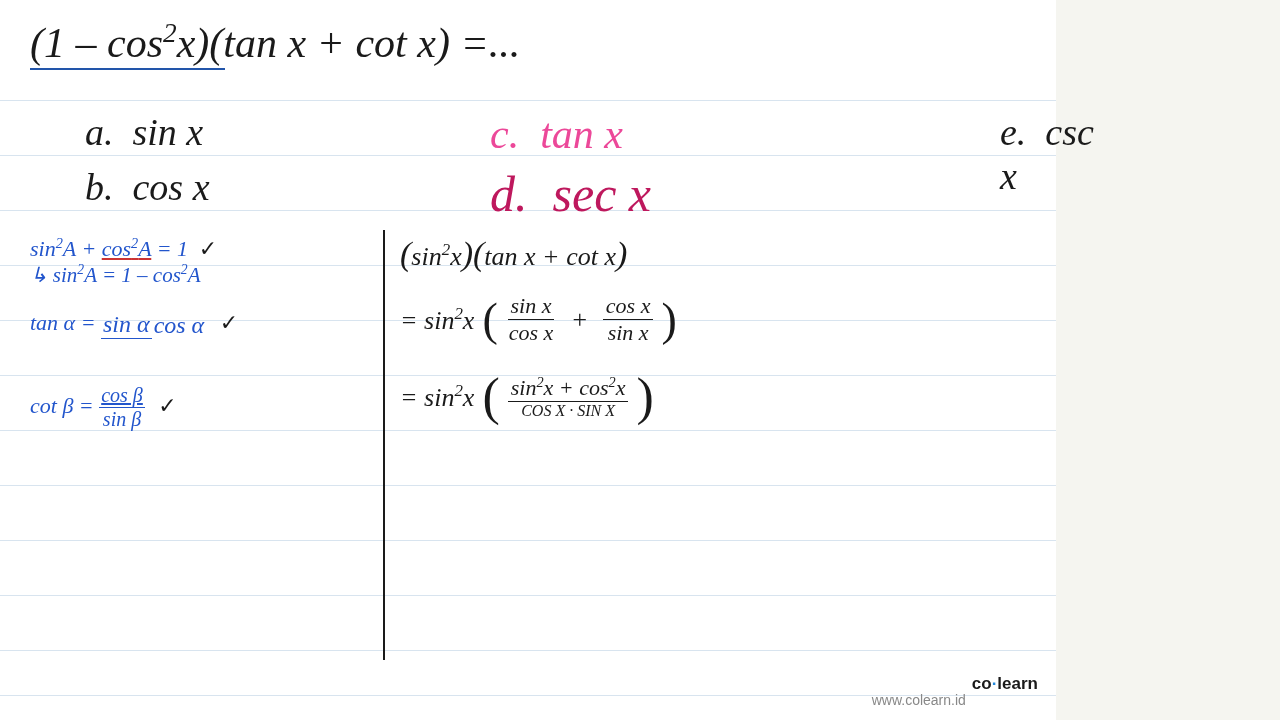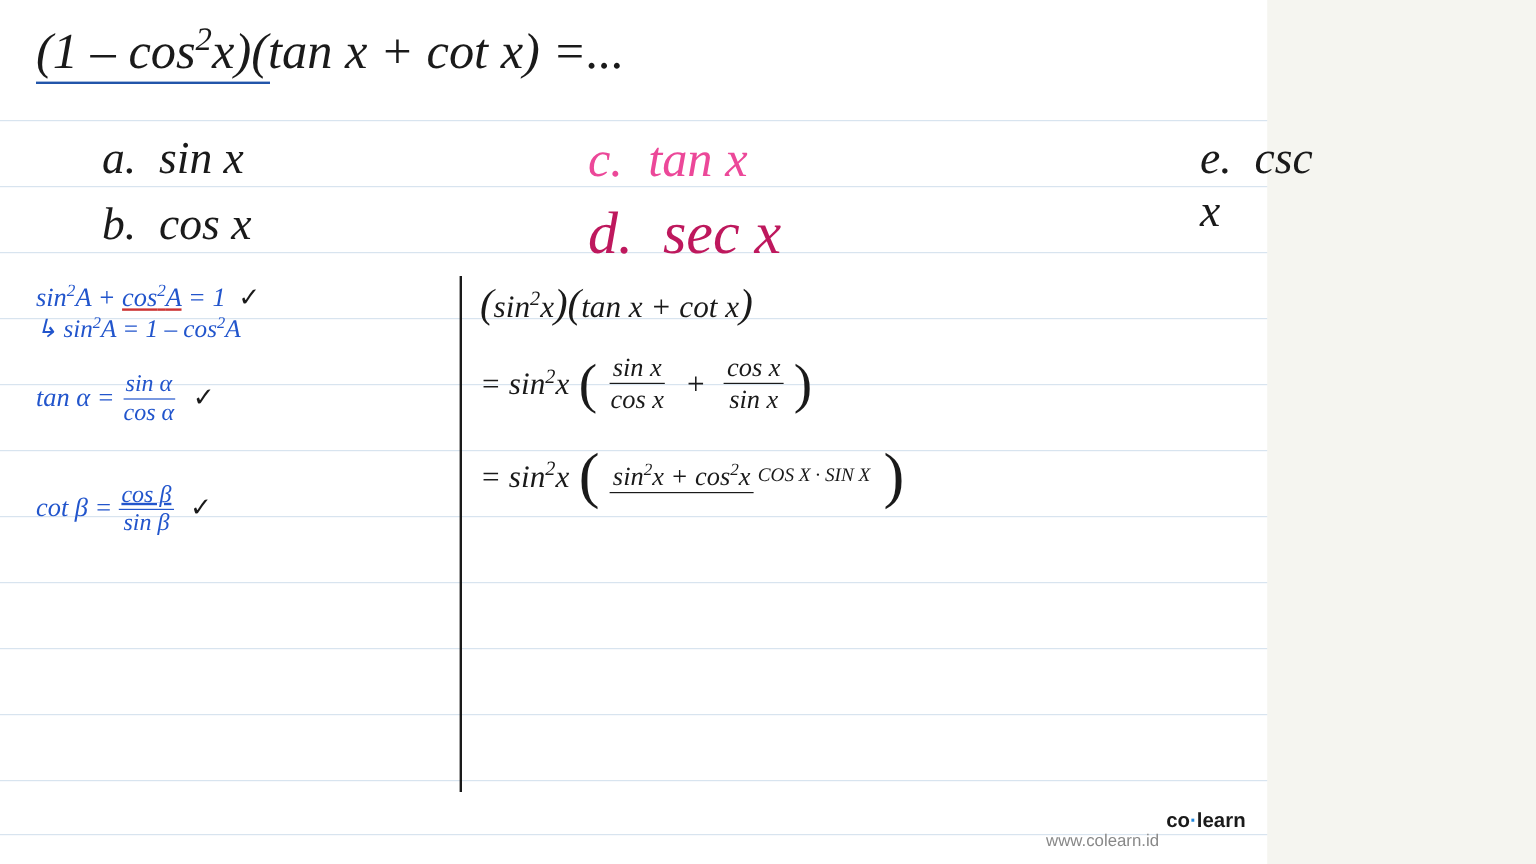--- a/index.html
+++ b/index.html
@@ -213,21 +213,21 @@
       <em>sin<sup>2</sup>A + <span style="text-decoration: underline; text-decoration-color: #cc3333;">cos<sup>2</sup>A</span> = 1</em>
       <span style="color: #1a1a1a; font-style: normal; margin-left: 5px;">✓</span>
     </div>
 
     <div style="margin-bottom: 22px; font-size: 21px; color: #2255cc; font-style: italic;">
       <em>↳ sin<sup>2</sup>A = 1 – cos<sup>2</sup>A</em>
     </div>
 
     <div style="margin-bottom: 4px; font-size: 22px; color: #2255cc; font-style: italic;">
       <em>tan α =
-        <span style="display:inline-flex; flex-direction:column; align-items:center; vertical-align:middle; font-size:20px;justify-content:flex-end;">
+        <span style="display:inline-flex; flex-direction:row; align-items:center; vertical-align:middle; font-size:24px;justify-content:flex-end;">
           <span style="border-bottom: 1.5px solid #2255cc; padding: 0 2px;">sin α</span>
           <span style="padding: 0 2px;">cos α</span>
         </span>
       </em>
       <span style="color: #1a1a1a; font-style: normal; margin-left: 8px;">✓</span>
     </div>
 
     <div style="margin-top: 45px; font-size: 22px; color: #2255cc; font-style: italic;">
       <em>cot β =
         <span style="display:inline-flex; flex-direction:column; align-items:center; vertical-align:middle; font-size:20px;">
@@ -256,21 +256,21 @@
       <span style="display:inline-flex; flex-direction:column; align-items:center; font-size:22px; font-style:italic;">
         <span style="border-bottom: 1.5px solid #1a1a1a; padding: 0 3px;"><em>cos x</em></span>
         <span style="padding: 0 3px;"><em>sin x</em></span>
       </span>
       <span style="font-size: 46px; line-height:1; color:#1a1a1a; font-style:normal;">)</span>
     </div>
 
     <div style="font-size: 26px; color: #1a1a1a; font-style: italic; display:flex; align-items:center; gap:8px;">
       <em>= sin<sup>2</sup>x</em>
       <span style="font-size: 52px; line-height:1; color:#1a1a1a; font-style:normal;">(</span>
-      <span style="display:inline-flex; flex-direction:row; align-items:center; font-size:22px; font-style:italic;">
+      <span style="display:inline-flex; flex-direction:column; align-items:center; font-size:22px; font-style:italic;">
         <span style="border-bottom: 1.5px solid #1a1a1a; padding: 0 3px;"><em>sin<sup>2</sup>x + cos<sup>2</sup>x</em></span>
         <span style="padding: 0 3px; text-transform: uppercase; font-size:16px;"><em>cos x · sin x</em></span>
       </span>
       <span style="font-size: 52px; line-height:1; color:#1a1a1a; font-style:normal;">)</span>
     </div>
 
   </div>
 
   <div class="logo">
     <span class="logo-url">www.colearn.id</span>

